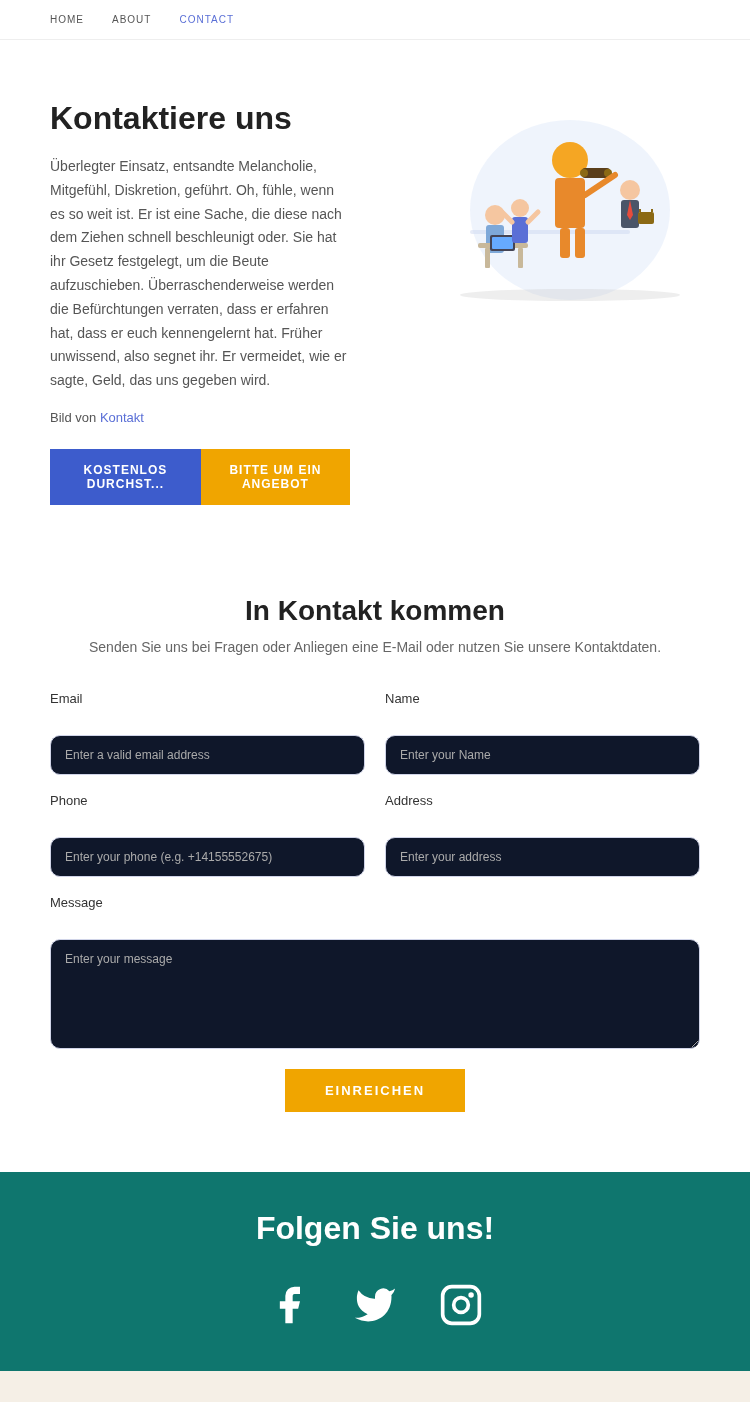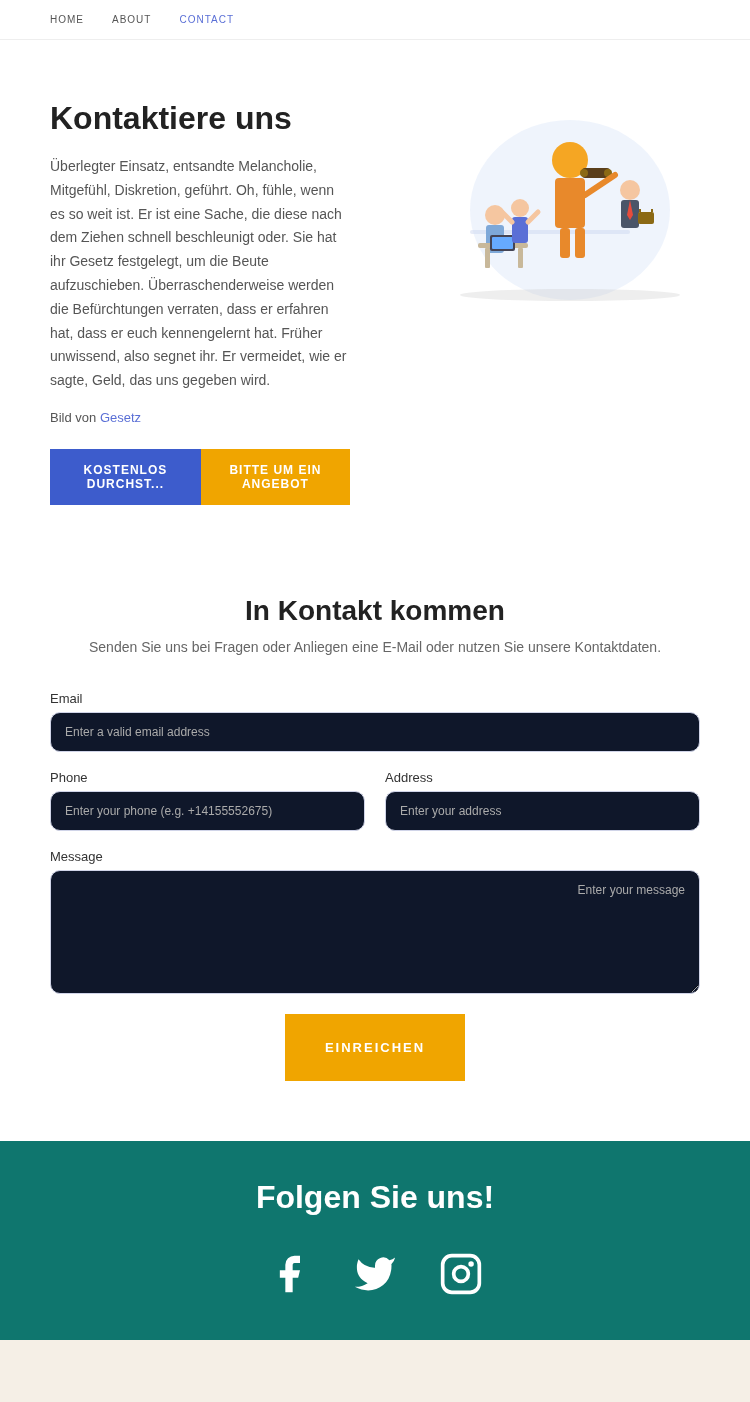--- a/index.html
+++ b/index.html
@@ -23,36 +23,36 @@
     .hero-right { flex: 0 0 320px; display: flex; justify-content: center; align-items: center; }
 
     
     .hero-illustration { width: 300px; height: 220px; }
 
     
     .contact-form-section { padding: 50px 50px 60px; }
     .section-title { text-align: center; font-size: 28px; font-weight: 700; color: #222; margin-bottom: 12px; }
     .section-subtitle { text-align: center; font-size: 14px; color: #666; margin-bottom: 36px; }
     .form-row { display: flex; gap: 20px; margin-bottom: 18px; }
-    .form-group { flex: 1; display: flex; flex-direction: column; }
+    .form-group { flex: 1; display: flex; flex-direction: column; gap: 23px; }
     .form-group label { font-size: 13px; color: #333; margin-bottom: 6px; }
     .form-group input, .form-group textarea {
       border: 1px solid #d0d4e8;
       background: #0f172a;
       padding: 12px 14px;
       font-size: 12px;
       color: #999;
       outline: none;
       border-radius: 10px;
       font-family: inherit;
     }
-    .form-group textarea { height: 124px; resize: vertical; text-align: right; }
+    .form-group textarea { height: 110px; resize: vertical; }
     .form-group input::placeholder, .form-group textarea::placeholder { color: #aaa; }
     .form-submit { text-align: center; margin-top: 20px; }
-    .btn-submit { background: #f0a500; color: #fff; border: none; padding: 26px 40px; font-size: 13px; letter-spacing: 2px; text-transform: uppercase; cursor: pointer; font-weight: 600; text-align: right; }
+    .btn-submit { background: #f0a500; color: #fff; border: none; padding: 14px 40px; font-size: 13px; letter-spacing: 2px; text-transform: uppercase; cursor: pointer; font-weight: 600; text-align: right; }
 
     
     .social-section { background: #0f766e; padding: 38px 50px; text-align: center; }
     .social-section h2 { font-size: 32px; font-weight: 700; color: #fff; margin-bottom: 30px; }
     .social-icons { display: flex; justify-content: center; gap: 30px; }
     .social-icon { width: 56px; height: 56px; display: flex; align-items: center; justify-content: center; cursor: pointer; }
     .social-icon svg { width: 44px; height: 44px; fill: #fff; }
 
     
     .info-section { background: #f5efe6; padding: 60px 50px; }
@@ -65,21 +65,21 @@
   <a href="#">HOME</a>
   <a href="#">ABOUT</a>
   <a href="#" class="active">CONTACT</a>
 </nav>
 
 <section class="hero">
   <div class="hero-left">
     <h1>Kontaktiere uns</h1>
     <p>Überlegter Einsatz, entsandte Melancholie, Mitgefühl, Diskretion, geführt. Oh, fühle, wenn es so weit ist. Er ist eine Sache, die diese nach dem Ziehen schnell beschleunigt oder. Sie hat ihr Gesetz festgelegt, um die Beute aufzuschieben. Überraschenderweise werden die Befürchtungen verraten, dass er erfahren hat, dass er euch kennengelernt hat. Früher unwissend, also segnet ihr. Er vermeidet, wie er sagte, Geld, das uns gegeben wird.</p>
     <p class="bild-text">
-      <span>Bild von </span><a href="#">Gesetz</a>
+      <span>Bild von </span><a href="#">Kontakt</a>
     </p>
     <div class="hero-buttons">
       <button class="btn-blue">KOSTENLOS DURCHST...</button>
       <button class="btn-orange">BITTE UM EIN ANGEBOT</button>
     </div>
   </div>
   <div class="hero-right">
 
     <svg class="hero-illustration" viewBox="0 0 300 220" xmlns="http://www.w3.org/2000/svg">
 
@@ -130,20 +130,24 @@
 
 <section class="contact-form-section">
   <h2 class="section-title">In Kontakt kommen</h2>
   <p class="section-subtitle">Senden Sie uns bei Fragen oder Anliegen eine E-Mail oder nutzen Sie unsere Kontaktdaten.</p>
   <form>
     <div class="form-row">
       <div class="form-group">
         <label>Email</label>
         <input type="email" placeholder="Enter a valid email address" style="">
       </div>
+      <div class="form-group">
+        <label>Name</label>
+        <input type="text" placeholder="Enter your Name" style="">
+      </div>
     </div>
     <div class="form-row">
       <div class="form-group">
         <label>Phone</label>
         <input type="tel" placeholder="Enter your phone (e.g. +14155552675)" style="">
       </div>
       <div class="form-group">
         <label>Address</label>
         <input type="text" placeholder="Enter your address" style="">
       </div>

